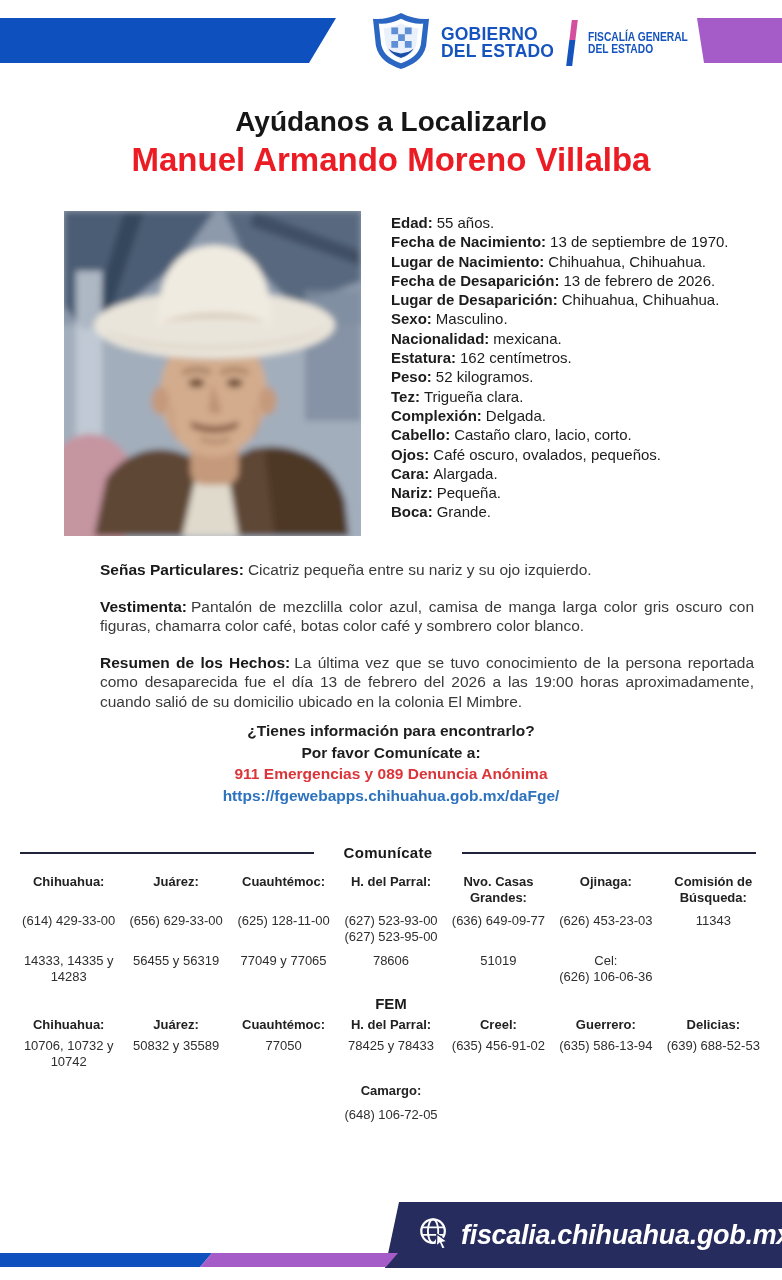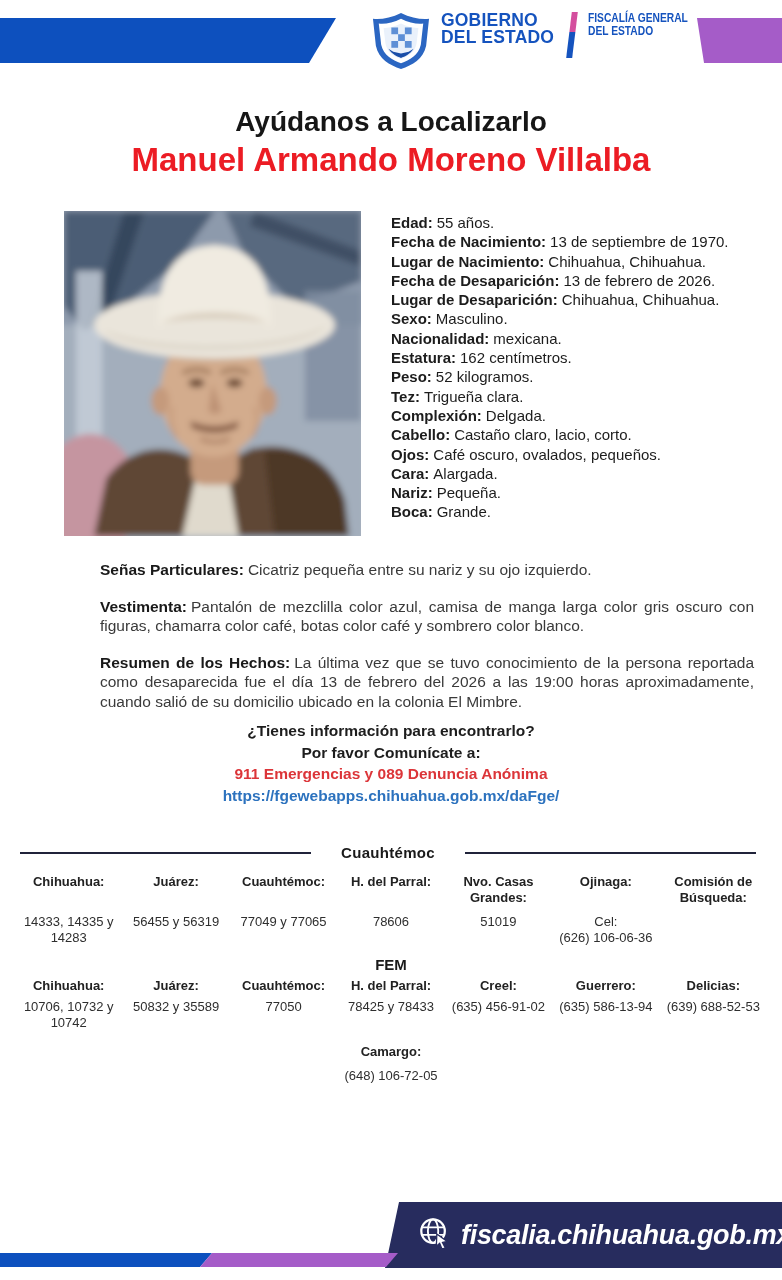--- a/index.html
+++ b/index.html
@@ -16,21 +16,21 @@
     background:#0d50be;
     clip-path:polygon(0 0, 336px 0, 309px 45px, 0 45px);
   }
   .band-purple {
     position:absolute; top:18px; left:694px; width:88px; height:45px;
     background:#a55cc8;
     clip-path:polygon(3px 0, 88px 0, 88px 45px, 10px 45px);
   }
   .logo-group {
     position:absolute; top:12px; left:370px; height:62px;
-    display:flex; align-items:flex-start; gap:9px;
+    display:flex; align-items:center; gap:9px;
   }
   .brand-text { color:#1553be; font-weight:bold; font-size:17.5px; line-height:0.95; letter-spacing:0.2px; }
   .logo-divider {
     width:6px; height:46px; margin:0 4px 0 6px;
     background:linear-gradient(#d44f9e 0 44%, #1553be 44% 100%);
     transform:skewX(-7deg);
   }
   .org-text {
     color:#1553be; font-weight:bold; font-size:12.5px; line-height:1.0;
     transform:scaleX(0.82); transform-origin:left center; white-space:nowrap;
@@ -212,34 +212,44 @@
   <div class="contact">
     <div class="question">¿Tienes información para encontrarlo?</div>
     <div class="instruction">Por favor Comunícate a:</div>
     <div class="emergency">911 Emergencias y 089 Denuncia Anónima</div>
     <div class="weburl">https://fgewebapps.chihuahua.gob.mx/daFge/</div>
   </div>
 
   <div class="phones">
     <div class="ph-title-row">
       <span class="line"></span>
-      <span class="ph-title">Cuauhtémoc</span>
+      <span class="ph-title">Comunícate</span>
       <span class="line"></span>
     </div>
 
     <div class="grid7 ph-head">
       <span class="cell hd">Chihuahua:</span>
       <span class="cell hd">Juárez:</span>
       <span class="cell hd">Cuauhtémoc:</span>
       <span class="cell hd">H. del Parral:</span>
       <span class="cell hd">Nvo. Casas
 Grandes:</span>
       <span class="cell hd">Ojinaga:</span>
       <span class="cell hd">Comisión de
 Búsqueda:</span>
+    </div>
+    <div class="grid7 ph-row1">
+      <span class="cell">(614) 429-33-00</span>
+      <span class="cell">(656) 629-33-00</span>
+      <span class="cell">(625) 128-11-00</span>
+      <span class="cell">(627) 523-93-00
+(627) 523-95-00</span>
+      <span class="cell">(636) 649-09-77</span>
+      <span class="cell">(626) 453-23-03</span>
+      <span class="cell">11343</span>
     </div>
     <div class="grid7 ph-row2">
       <span class="cell">14333, 14335 y
 14283</span>
       <span class="cell">56455 y 56319</span>
       <span class="cell">77049 y 77065</span>
       <span class="cell">78606</span>
       <span class="cell">51019</span>
       <span class="cell">Cel:
 (626) 106-06-36</span>

